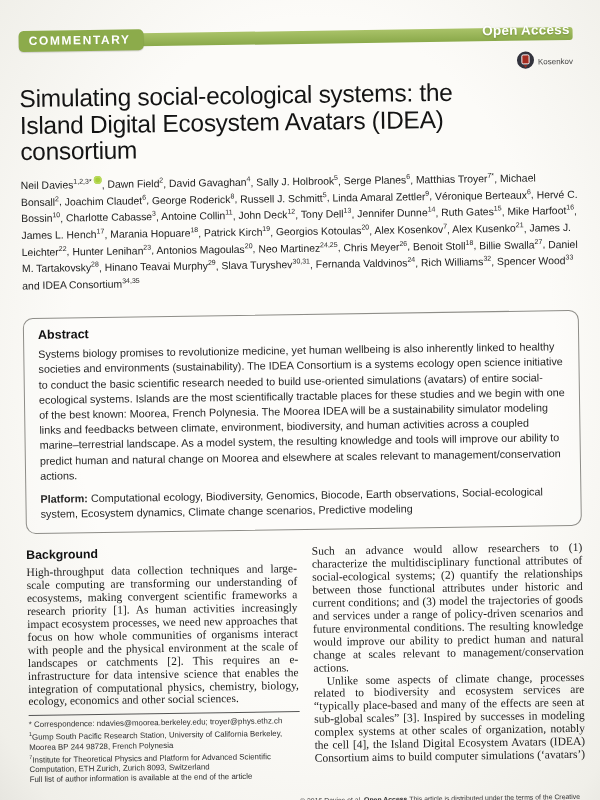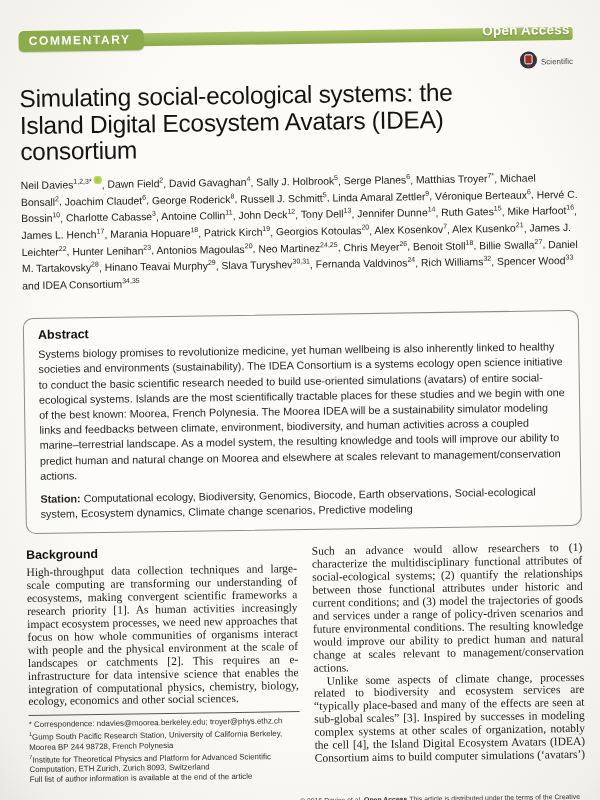--- a/index.html
+++ b/index.html
@@ -72,36 +72,36 @@
 
   <div class="crossmark-row">
     <div class="crossmark">
       <span>
         <svg width="19" height="19" viewBox="0 0 20 20">
           <circle cx="10" cy="10" r="9" fill="#33333d"></circle>
           <rect x="6.2" y="4.5" width="7.6" height="9.5" rx="1.4" fill="#a32c21" stroke="#fff" stroke-width="1"></rect>
           <path d="M8 15.5 L12 15.5 L10 18 Z" fill="#a32c21"></path>
         </svg>
       </span>
-      <span class="cm-label">Scientific</span>
+      <span class="cm-label">Kosenkov</span>
     </div>
   </div>
 
   <h1 class="title" id="titleEl">
       <div>Simulating social-ecological systems: the</div>
       <div>Island Digital Ecosystem Avatars (IDEA)</div>
       <div>consortium</div>
     </h1>
 
   <div class="authors" id="authorsEl"><span>Neil Davies<sup>1,2,3*</sup><span class="orcid"></span></span>, <span>Dawn Field<sup>2</sup></span>, <span>David Gavaghan<sup>4</sup></span>, <span>Sally J. Holbrook<sup>5</sup></span>, <span>Serge Planes<sup>6</sup></span>, <span>Matthias Troyer<sup>7*</sup></span>, <span>Michael Bonsall<sup>2</sup></span>, <span>Joachim Claudet<sup>6</sup></span>, <span>George Roderick<sup>8</sup></span>, <span>Russell J. Schmitt<sup>5</sup></span>, <span>Linda Amaral Zettler<sup>9</sup></span>, <span>Véronique Berteaux<sup>6</sup></span>, <span>Hervé C. Bossin<sup>10</sup></span>, <span>Charlotte Cabasse<sup>3</sup></span>, <span>Antoine Collin<sup>11</sup></span>, <span>John Deck<sup>12</sup></span>, <span>Tony Dell<sup>13</sup></span>, <span>Jennifer Dunne<sup>14</sup></span>, <span>Ruth Gates<sup>15</sup></span>, <span>Mike Harfoot<sup>16</sup></span>, <span>James L. Hench<sup>17</sup></span>, <span>Marania Hopuare<sup>18</sup></span>, <span>Patrick Kirch<sup>19</sup></span>, <span>Georgios Kotoulas<sup>20</sup></span>, <span>Alex Kosenkov<sup>7</sup></span>, <span>Alex Kusenko<sup>21</sup></span>, <span>James J. Leichter<sup>22</sup></span>, <span>Hunter Lenihan<sup>23</sup></span>, <span>Antonios Magoulas<sup>20</sup></span>, <span>Neo Martinez<sup>24,25</sup></span>, <span>Chris Meyer<sup>26</sup></span>, <span>Benoit Stoll<sup>18</sup></span>, <span>Billie Swalla<sup>27</sup></span>, <span>Daniel M. Tartakovsky<sup>28</sup></span>, <span>Hinano Teavai Murphy<sup>29</sup></span>, <span>Slava Turyshev<sup>30,31</sup></span>, <span>Fernanda Valdvinos<sup>24</sup></span>, <span>Rich Williams<sup>32</sup></span>, <span>Spencer Wood<sup>33</sup></span> and <span>IDEA Consortium<sup>34,35</sup></span></div>
 
   <div class="abstract">
     <div class="ab-h">Abstract</div>
     <p class="ab-t">Systems biology promises to revolutionize medicine, yet human wellbeing is also inherently linked to healthy societies and environments (sustainability). The IDEA Consortium is a systems ecology open science initiative to conduct the basic scientific research needed to build use-oriented simulations (avatars) of entire social-ecological systems. Islands are the most scientifically tractable places for these studies and we begin with one of the best known: Moorea, French Polynesia. The Moorea IDEA will be a sustainability simulator modeling links and feedbacks between climate, environment, biodiversity, and human activities across a coupled marine–terrestrial landscape. As a model system, the resulting knowledge and tools will improve our ability to predict human and natural change on Moorea and elsewhere at scales relevant to management/conservation actions.</p>
-    <p class="ab-k"><b>Station:</b><span id="kwText"> Computational ecology, Biodiversity, Genomics, Biocode, Earth observations, Social-ecological system, Ecosystem dynamics, Climate change scenarios, Predictive modeling</span></p>
+    <p class="ab-k"><b>Platform:</b><span id="kwText"> Computational ecology, Biodiversity, Genomics, Biocode, Earth observations, Social-ecological system, Ecosystem dynamics, Climate change scenarios, Predictive modeling</span></p>
   </div>
 
   <div class="cols">
     <div class="col left">
       <div class="sec-h">Background</div>
       <div id="leftParas">
           <p>High-throughput data collection techniques and large-scale computing are transforming our understanding of ecosystems, making convergent scientific frameworks a research priority [1]. As human activities increasingly impact ecosystem processes, we need new approaches that focus on how whole communities of organisms interact with people and the physical environment at the scale of landscapes or catchments [2]. This requires an e-infrastructure for data intensive science that enables the integration of computational physics, chemistry, biology, ecology, economics and other social sciences.</p>
         </div>
       <div class="fn">
         <div class="fn-rule"></div>

